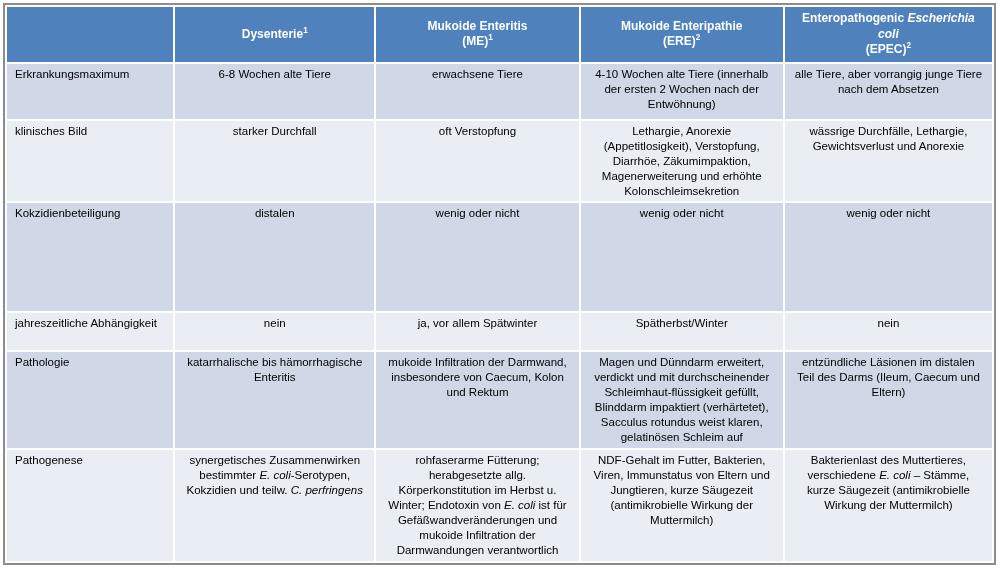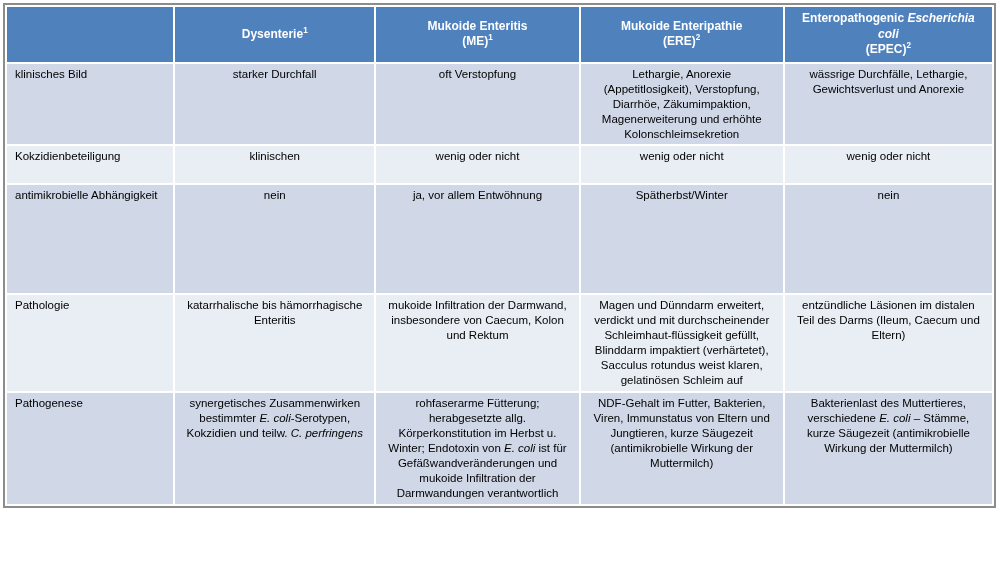--- a/index.html
+++ b/index.html
@@ -74,37 +74,44 @@
         <tr>
           <th></th>
           <th>Dysenterie<sup>1</sup></th>
           <th>Mukoide Enteritis<br>(ME)<sup>1</sup></th>
           <th>Mukoide Enteripathie<br>(ERE)<sup>2</sup></th>
           <th>Enteropathogenic <i>Escherichia coli</i><br>(EPEC)<sup>2</sup></th>
         </tr>
       </thead>
       <tbody>
         <tr>
+          <td class="rowlabel">Erkrankungsmaximum</td>
+          <td>6-8 Wochen alte Tiere</td>
+          <td>erwachsene Tiere</td>
+          <td>4-10 Wochen alte Tiere (innerhalb der ersten 2 Wochen nach der Entwöhnung)</td>
+          <td>alle Tiere, aber vorrangig junge Tiere nach dem Absetzen</td>
+        </tr>
+        <tr>
           <td class="rowlabel">klinisches Bild</td>
           <td>starker Durchfall</td>
           <td>oft Verstopfung</td>
           <td>Lethargie, Anorexie (Appetitlosigkeit), Verstopfung, Diarrhöe, Zäkumimpaktion, Magenerweiterung und erhöhte Kolonschleimsekretion</td>
           <td>wässrige Durchfälle, Lethargie, Gewichtsverlust und Anorexie</td>
         </tr>
         <tr>
           <td class="rowlabel">Kokzidienbeteiligung</td>
-          <td>klinischen</td>
+          <td>distalen</td>
           <td>wenig oder nicht</td>
           <td>wenig oder nicht</td>
           <td>wenig oder nicht</td>
         </tr>
         <tr>
-          <td class="rowlabel">antimikrobielle Abhängigkeit</td>
+          <td class="rowlabel">jahreszeitliche Abhängigkeit</td>
           <td>nein</td>
-          <td>ja, vor allem Entwöhnung</td>
+          <td>ja, vor allem Spätwinter</td>
           <td>Spätherbst/Winter</td>
           <td>nein</td>
         </tr>
         <tr>
           <td class="rowlabel">Pathologie</td>
           <td>katarrhalische bis hämorrhagische Enteritis</td>
           <td>mukoide Infiltration der Darmwand, insbesondere von Caecum, Kolon und Rektum</td>
           <td>Magen und Dünndarm erweitert, verdickt und mit durchscheinender Schleimhaut-flüssigkeit gefüllt, Blinddarm impaktiert (verhärtetet), Sacculus rotundus weist klaren, gelatinösen Schleim auf</td>
           <td>entzündliche Läsionen im distalen Teil des Darms (Ileum, Caecum und Eltern)</td>
         </tr>

